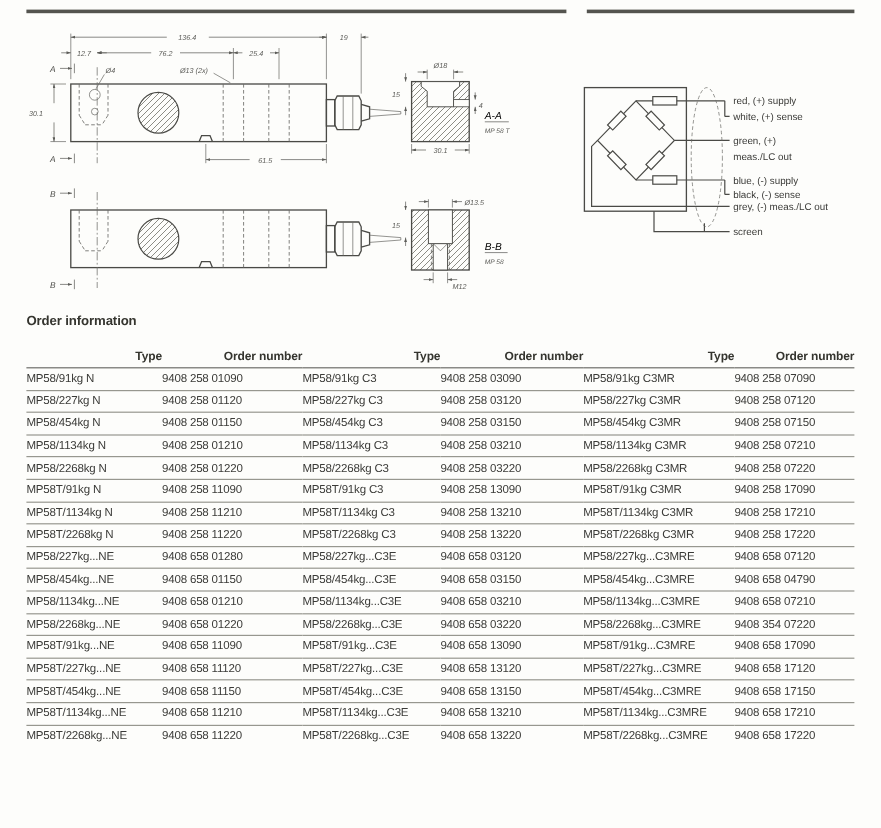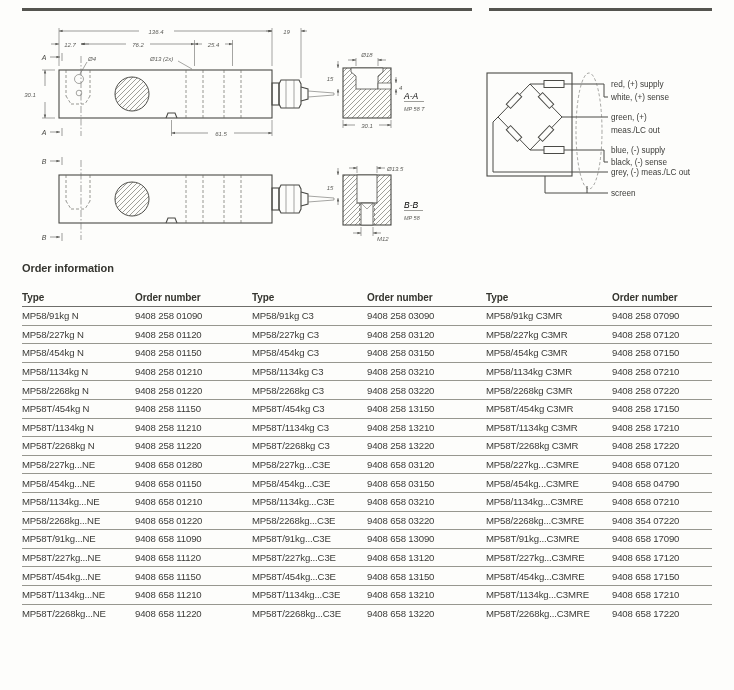--- a/index.html
+++ b/index.html
@@ -30,21 +30,21 @@
   .whitefill{fill:#fdfdfb;}
   .order-heading{
     position:absolute;left:22px;top:262px;
     font-size:11px;font-weight:bold;color:#35352f;letter-spacing:-0.1px;
   }
   .order-table{
     position:absolute;left:22px;top:288px;width:690px;
     border-collapse:collapse;table-layout:fixed;
   }
   .order-table th{
-    text-align:left;font-size:10px;font-weight:bold;color:#35352f;
+    text-align:right;font-size:10px;font-weight:bold;color:#35352f;
     height:18px;padding:0;border-bottom:1.2px solid #6e6e6a;letter-spacing:-0.1px;
     vertical-align:middle;
   }
   .order-table td{
     font-size:9.6px;color:#3b3b38;height:17.6px;padding:0;
     border-bottom:1px solid #97978f;letter-spacing:-0.15px;
     vertical-align:middle;white-space:nowrap;overflow:hidden;
   }
   .order-table tbody tr:last-child td{border-bottom:none;}
 </style>
@@ -292,26 +292,26 @@
       </tr>
       <tr>
         <td>MP58/2268kg N</td>
         <td>9408 258 01220</td>
         <td>MP58/2268kg C3</td>
         <td>9408 258 03220</td>
         <td>MP58/2268kg C3MR</td>
         <td>9408 258 07220</td>
       </tr>
       <tr>
-        <td>MP58T/454kg N</td>
-        <td>9408 258 11150</td>
-        <td>MP58T/454kg C3</td>
-        <td>9408 258 13150</td>
-        <td>MP58T/454kg C3MR</td>
-        <td>9408 258 17150</td>
+        <td>MP58T/91kg N</td>
+        <td>9408 258 11090</td>
+        <td>MP58T/91kg C3</td>
+        <td>9408 258 13090</td>
+        <td>MP58T/91kg C3MR</td>
+        <td>9408 258 17090</td>
       </tr>
       <tr>
         <td>MP58T/1134kg N</td>
         <td>9408 258 11210</td>
         <td>MP58T/1134kg C3</td>
         <td>9408 258 13210</td>
         <td>MP58T/1134kg C3MR</td>
         <td>9408 258 17210</td>
       </tr>
       <tr>

